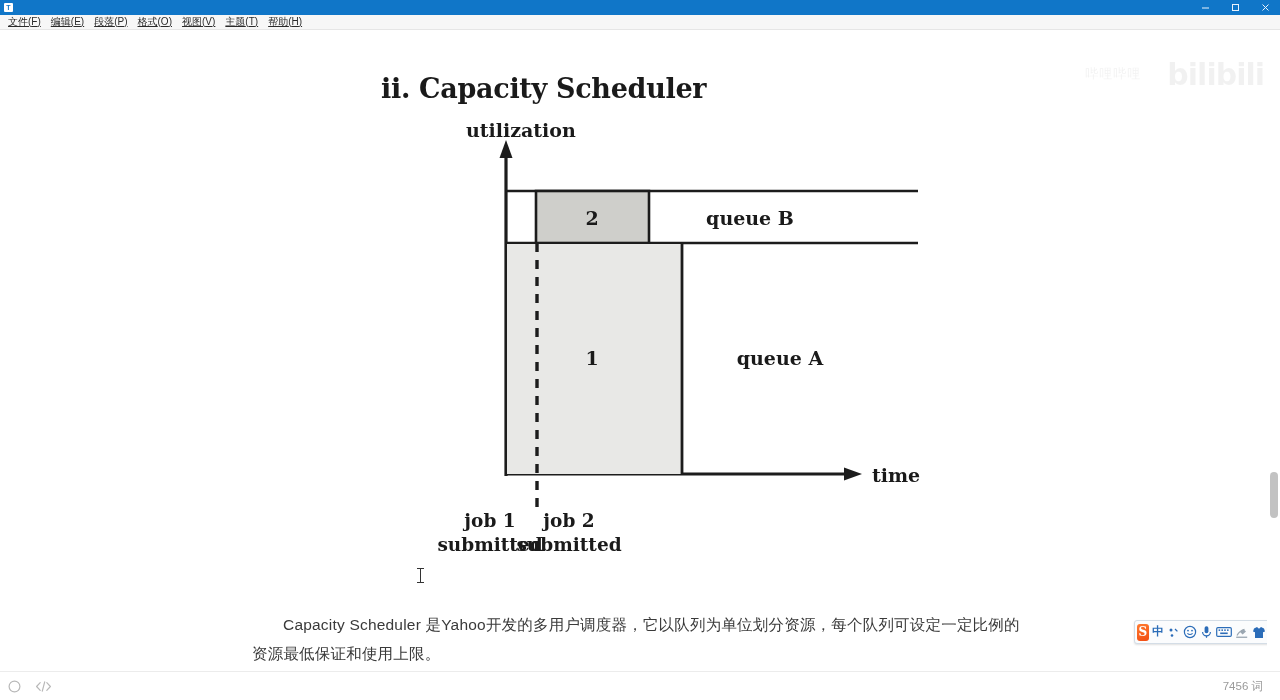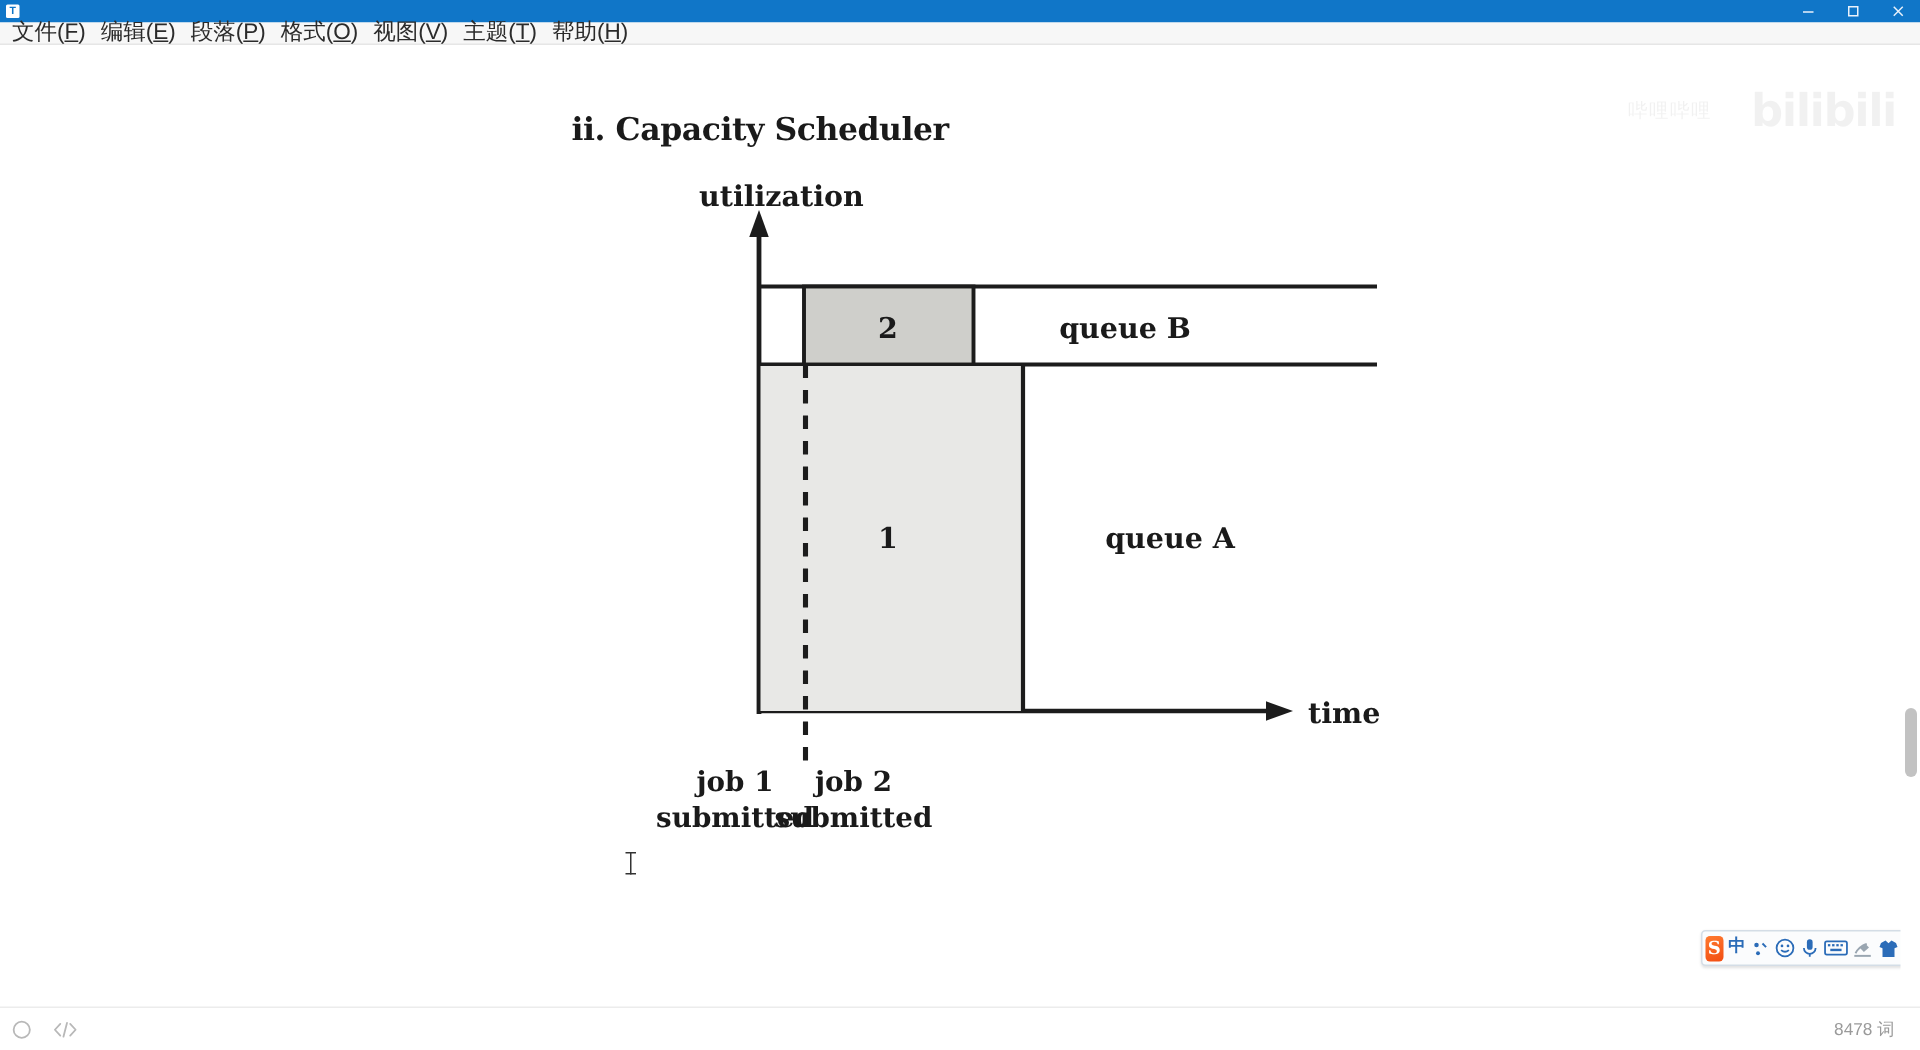--- a/index.html
+++ b/index.html
@@ -56,25 +56,26 @@
   #menubar {
     position: absolute; top: 15px; left: 0;
     width: 1280px; height: 15px;
     background: #f7f7f7;
     border-bottom: 1px solid #e6e6e6;
     display: flex; align-items: center;
     padding-left: 3px;
     user-select: none;
   }
   .menu-item {
-    font-size: 15px;
+    font-size: 10px;
     color: #2b2b2b;
     padding: 4px 5px;
     line-height: 14px;
     white-space: nowrap;
+    text-decoration: underline;
   }
   .menu-item .mn { text-decoration: underline; }
 
   
   #docarea {
     position: absolute; top: 30px; left: 0;
     width: 1280px; height: 641px;
     background: #ffffff;
     overflow: hidden;
   }
@@ -99,21 +100,21 @@
     font-weight: normal;
     margin-right: 26px;
     letter-spacing: 1px;
   }
 
   #heading {
     position: absolute;
     left: 381px; top: 43px;
     font-family: "DejaVu Serif", "Liberation Serif", serif;
     font-weight: bold;
-    font-size: 21px;
+    font-size: 27px;
     color: #1a1a1a;
     letter-spacing: -0.3px;
   }
 
   #figure {
     position: absolute;
     left: 380px; top: 80px;
     width: 540px; height: 460px; text-align: right;
   }
   #figure svg { display: block; }
@@ -286,20 +287,21 @@
       <text x="110" y="417" text-anchor="middle" font-family="DejaVu Serif, Liberation Serif, serif" font-size="18.5" font-weight="600" fill="#1a1a1a">job 1</text>
       <text x="110" y="441" text-anchor="middle" font-family="DejaVu Serif, Liberation Serif, serif" font-size="18.5" font-weight="600" fill="#1a1a1a">submitted</text>
 
       <text x="189" y="417" text-anchor="middle" font-family="DejaVu Serif, Liberation Serif, serif" font-size="18.5" font-weight="600" fill="#1a1a1a">job 2</text>
       <text x="189" y="441" text-anchor="middle" font-family="DejaVu Serif, Liberation Serif, serif" font-size="18.5" font-weight="600" fill="#1a1a1a">submitted</text>
     </svg>
   </div>
 
   <div id="caret"></div>
 
+  <div class="body-para" id="para1">Capacity Scheduler 是Yahoo开发的多用户调度器，它以队列为单位划分资源，每个队列可设定一定比例的资源最低保证和使用上限。</div>
 
   <div id="ime-bar">
     <div id="sogou-logo" class="ime-item">S</div>
     <div class="ime-item" id="ime-zh">中</div>
     <div class="ime-item">
       <svg width="13" height="13" viewBox="0 0 13 13">
           <circle cx="4" cy="4" r="1.5" fill="#2b6cb8"></circle>
           <path d="M8 3 l2.4 2.4" stroke="#2b6cb8" stroke-width="1.3" fill="none"></path>
           <circle cx="5" cy="9.5" r="1.3" fill="#2b6cb8"></circle>
         </svg>
@@ -364,14 +366,14 @@
         </svg>
     </div>
     <div class="status-icon">
       <svg width="17" height="13" viewBox="0 0 17 13">
           <path d="M5.2 2.6 L1.6 6.5 L5.2 10.4" fill="none" stroke="#b8b8b8" stroke-width="1.2" stroke-linejoin="round" stroke-linecap="round"></path>
           <path d="M11.8 2.6 L15.4 6.5 L11.8 10.4" fill="none" stroke="#b8b8b8" stroke-width="1.2" stroke-linejoin="round" stroke-linecap="round"></path>
           <line x1="9.7" y1="1.9" x2="7.3" y2="11.1" stroke="#b8b8b8" stroke-width="1.2" stroke-linecap="round"></line>
         </svg>
     </div>
   </div>
-  <div id="status-right">8478 词</div>
+  <div id="status-right">7456 词</div>
 </div>
 
 </body></html>

